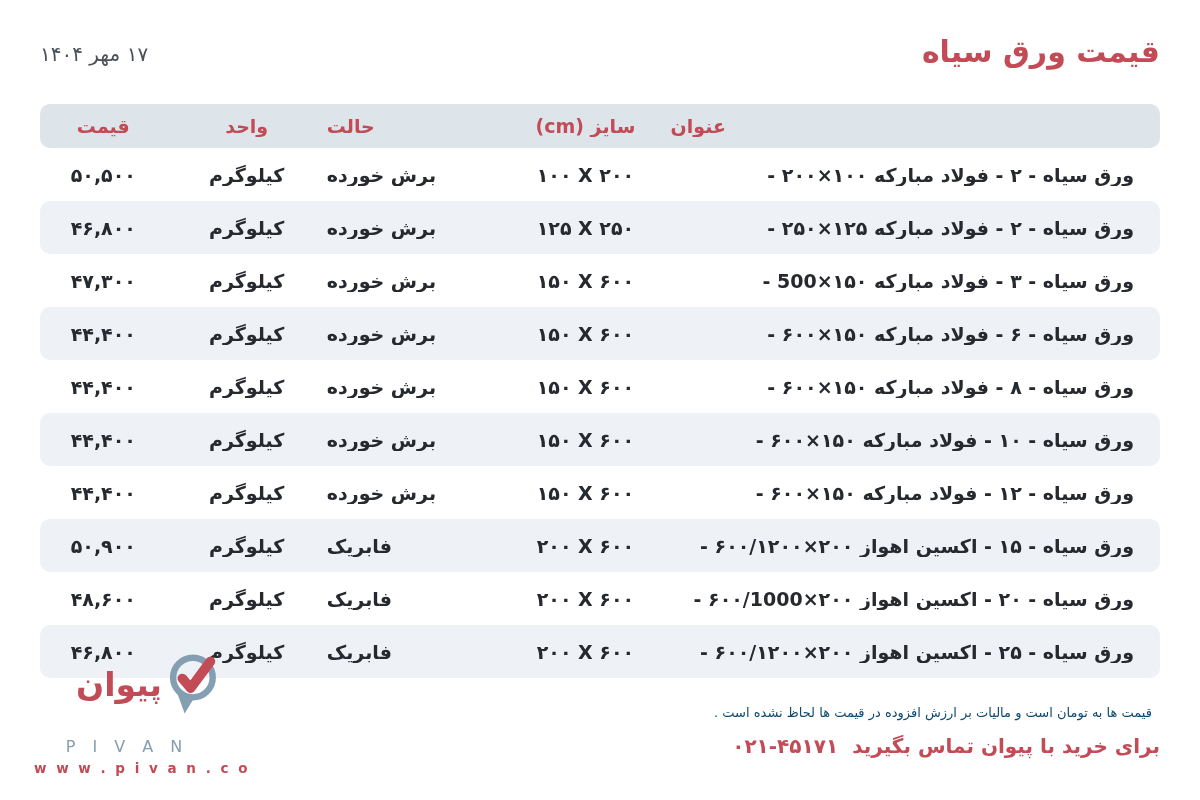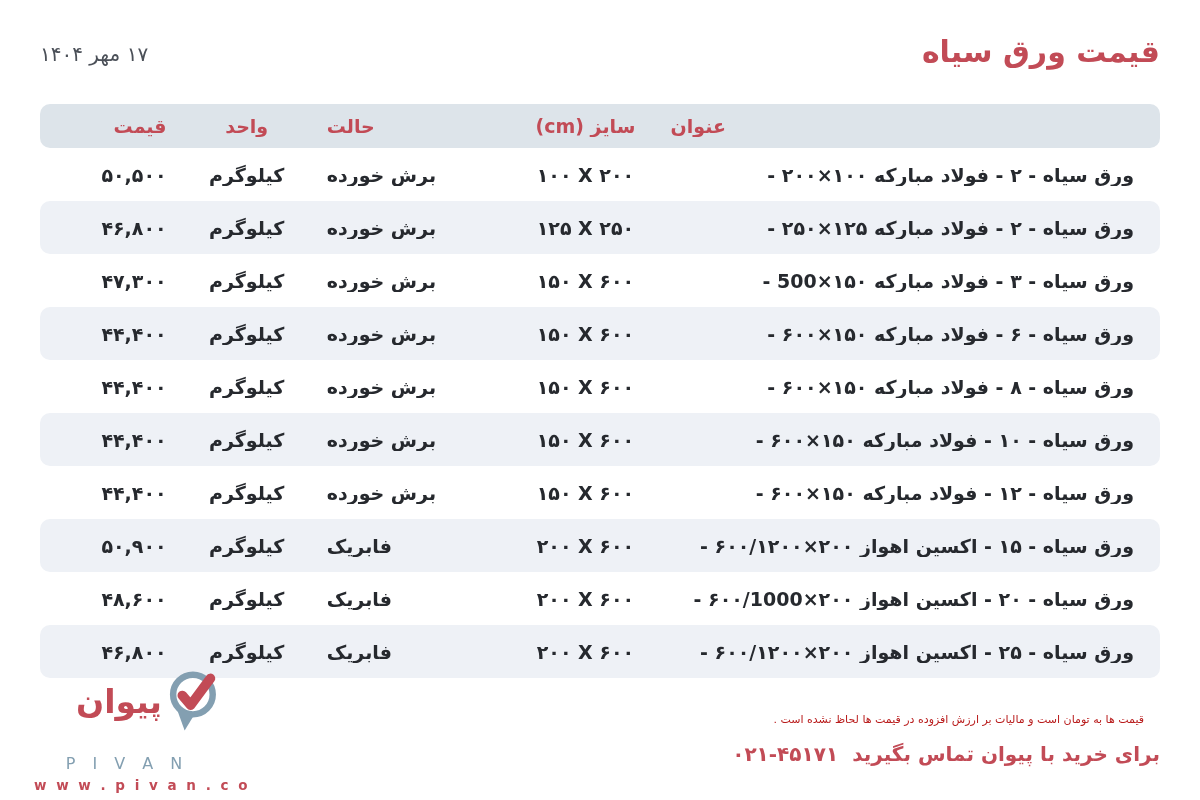--- a/index.html
+++ b/index.html
@@ -42,39 +42,39 @@
     display:flex;align-items:center;height:53px;
     font-size:19px;font-weight:600;color:var(--text-dark);
     border-radius:10px;
   }
   .tbody .row:nth-child(even){background:var(--stripe-bg);}
   .cell{overflow:hidden;white-space:nowrap;}
   .col-title{width:43.7%;text-align:right;padding-right:26px;}
   .col-size {width:15.2%;text-align:center;}
   .col-state{width:15.5%;text-align:left;}
   .col-unit {width:14.3%;text-align:center;}
-  .col-price{width:11.3%;}
+  .col-price{width:11.3%;text-align:center;}
   .thead .col-title{padding-right:18px;text-align:left;}
   .tbody .col-price{font-weight:700;}
 
   
   .footer-notes{
     position:absolute;top:697px;right:40px;text-align:right;
   }
   .disclaimer{
-    margin:16px;font-size:11px;color:#b91c1c;font-weight:500;
+    margin:8px;font-size:13px;color:#0c4a6e;font-weight:500;
   }
   .cta{
     margin:14px 0 0 0;font-size:20px;font-weight:700;color:var(--accent);
   }
   .cta bdo{margin-right:7px;}
 
   
   .logo{
-    position:absolute;left:34px;bottom:7px;width:186px;text-align:center;
+    position:absolute;left:34px;bottom:24px;width:186px;text-align:center;
   }
   .logo-top{display:flex;justify-content:flex-end;align-items:center;direction:ltr;}
   .logo-fa{font-size:33px;font-weight:700;color:var(--accent);line-height:1;margin-right:2px;}
   .logo-mark{width:56px;height:70px;display:block;}
   .logo-en{
     direction:ltr;color:var(--slate);font-size:16px;font-weight:500;
     letter-spacing:6px;margin-top:18px;
   }
   .logo-www{
     direction:ltr;color:var(--accent);font-size:13.5px;font-weight:600;

